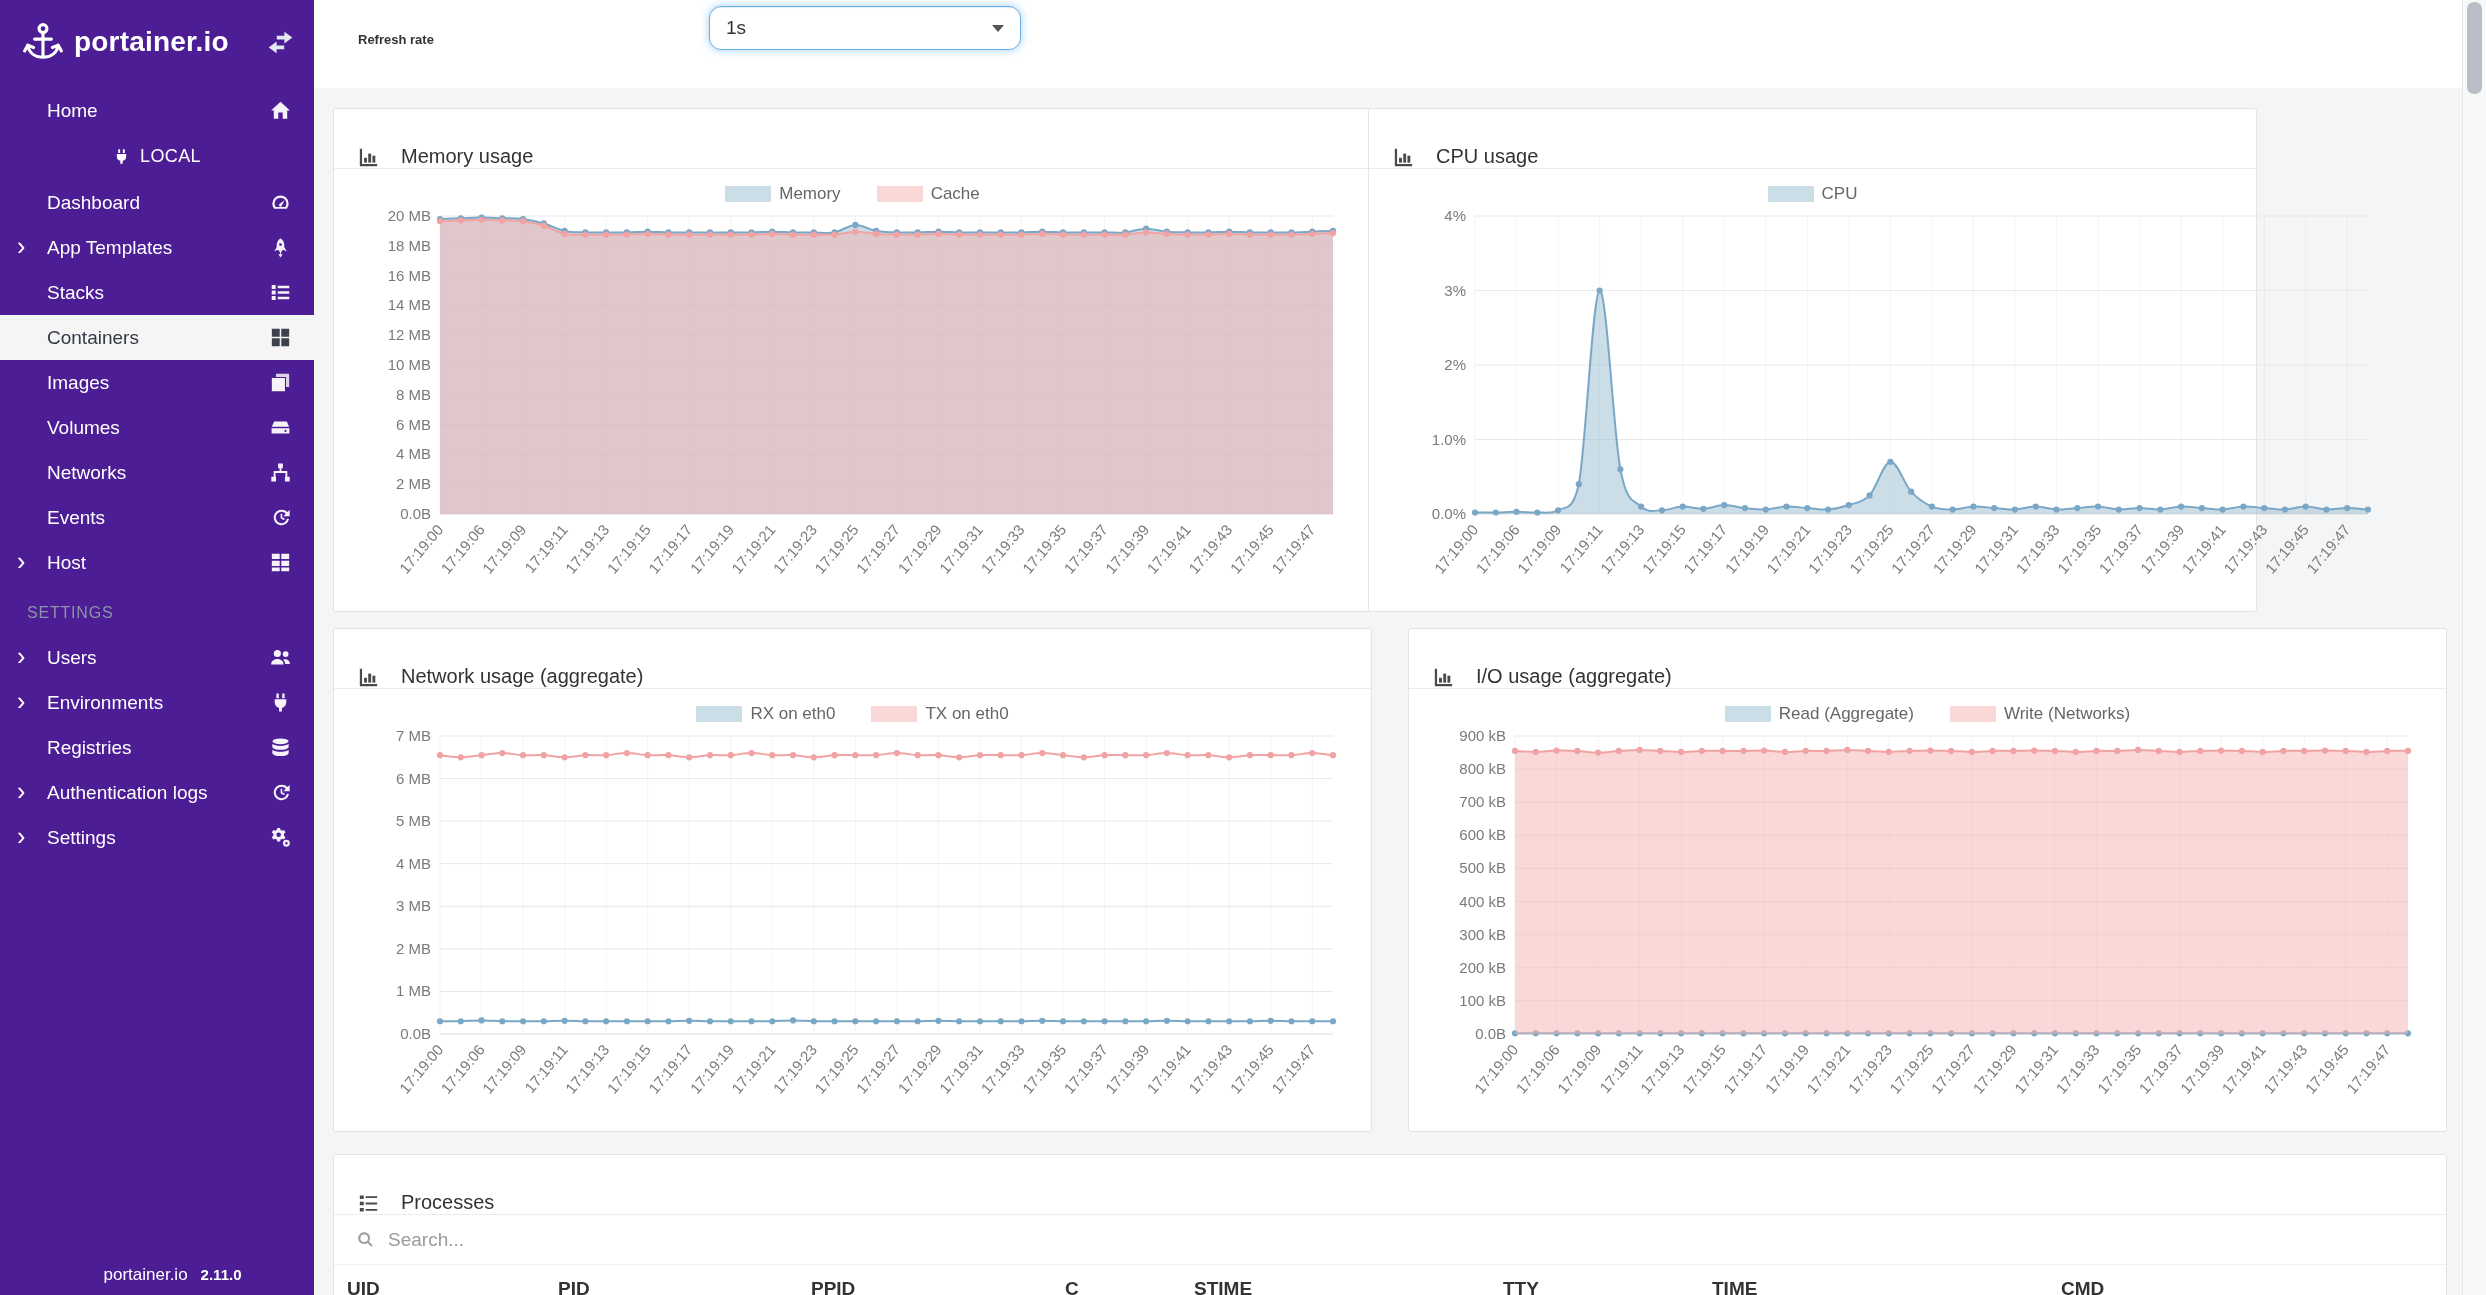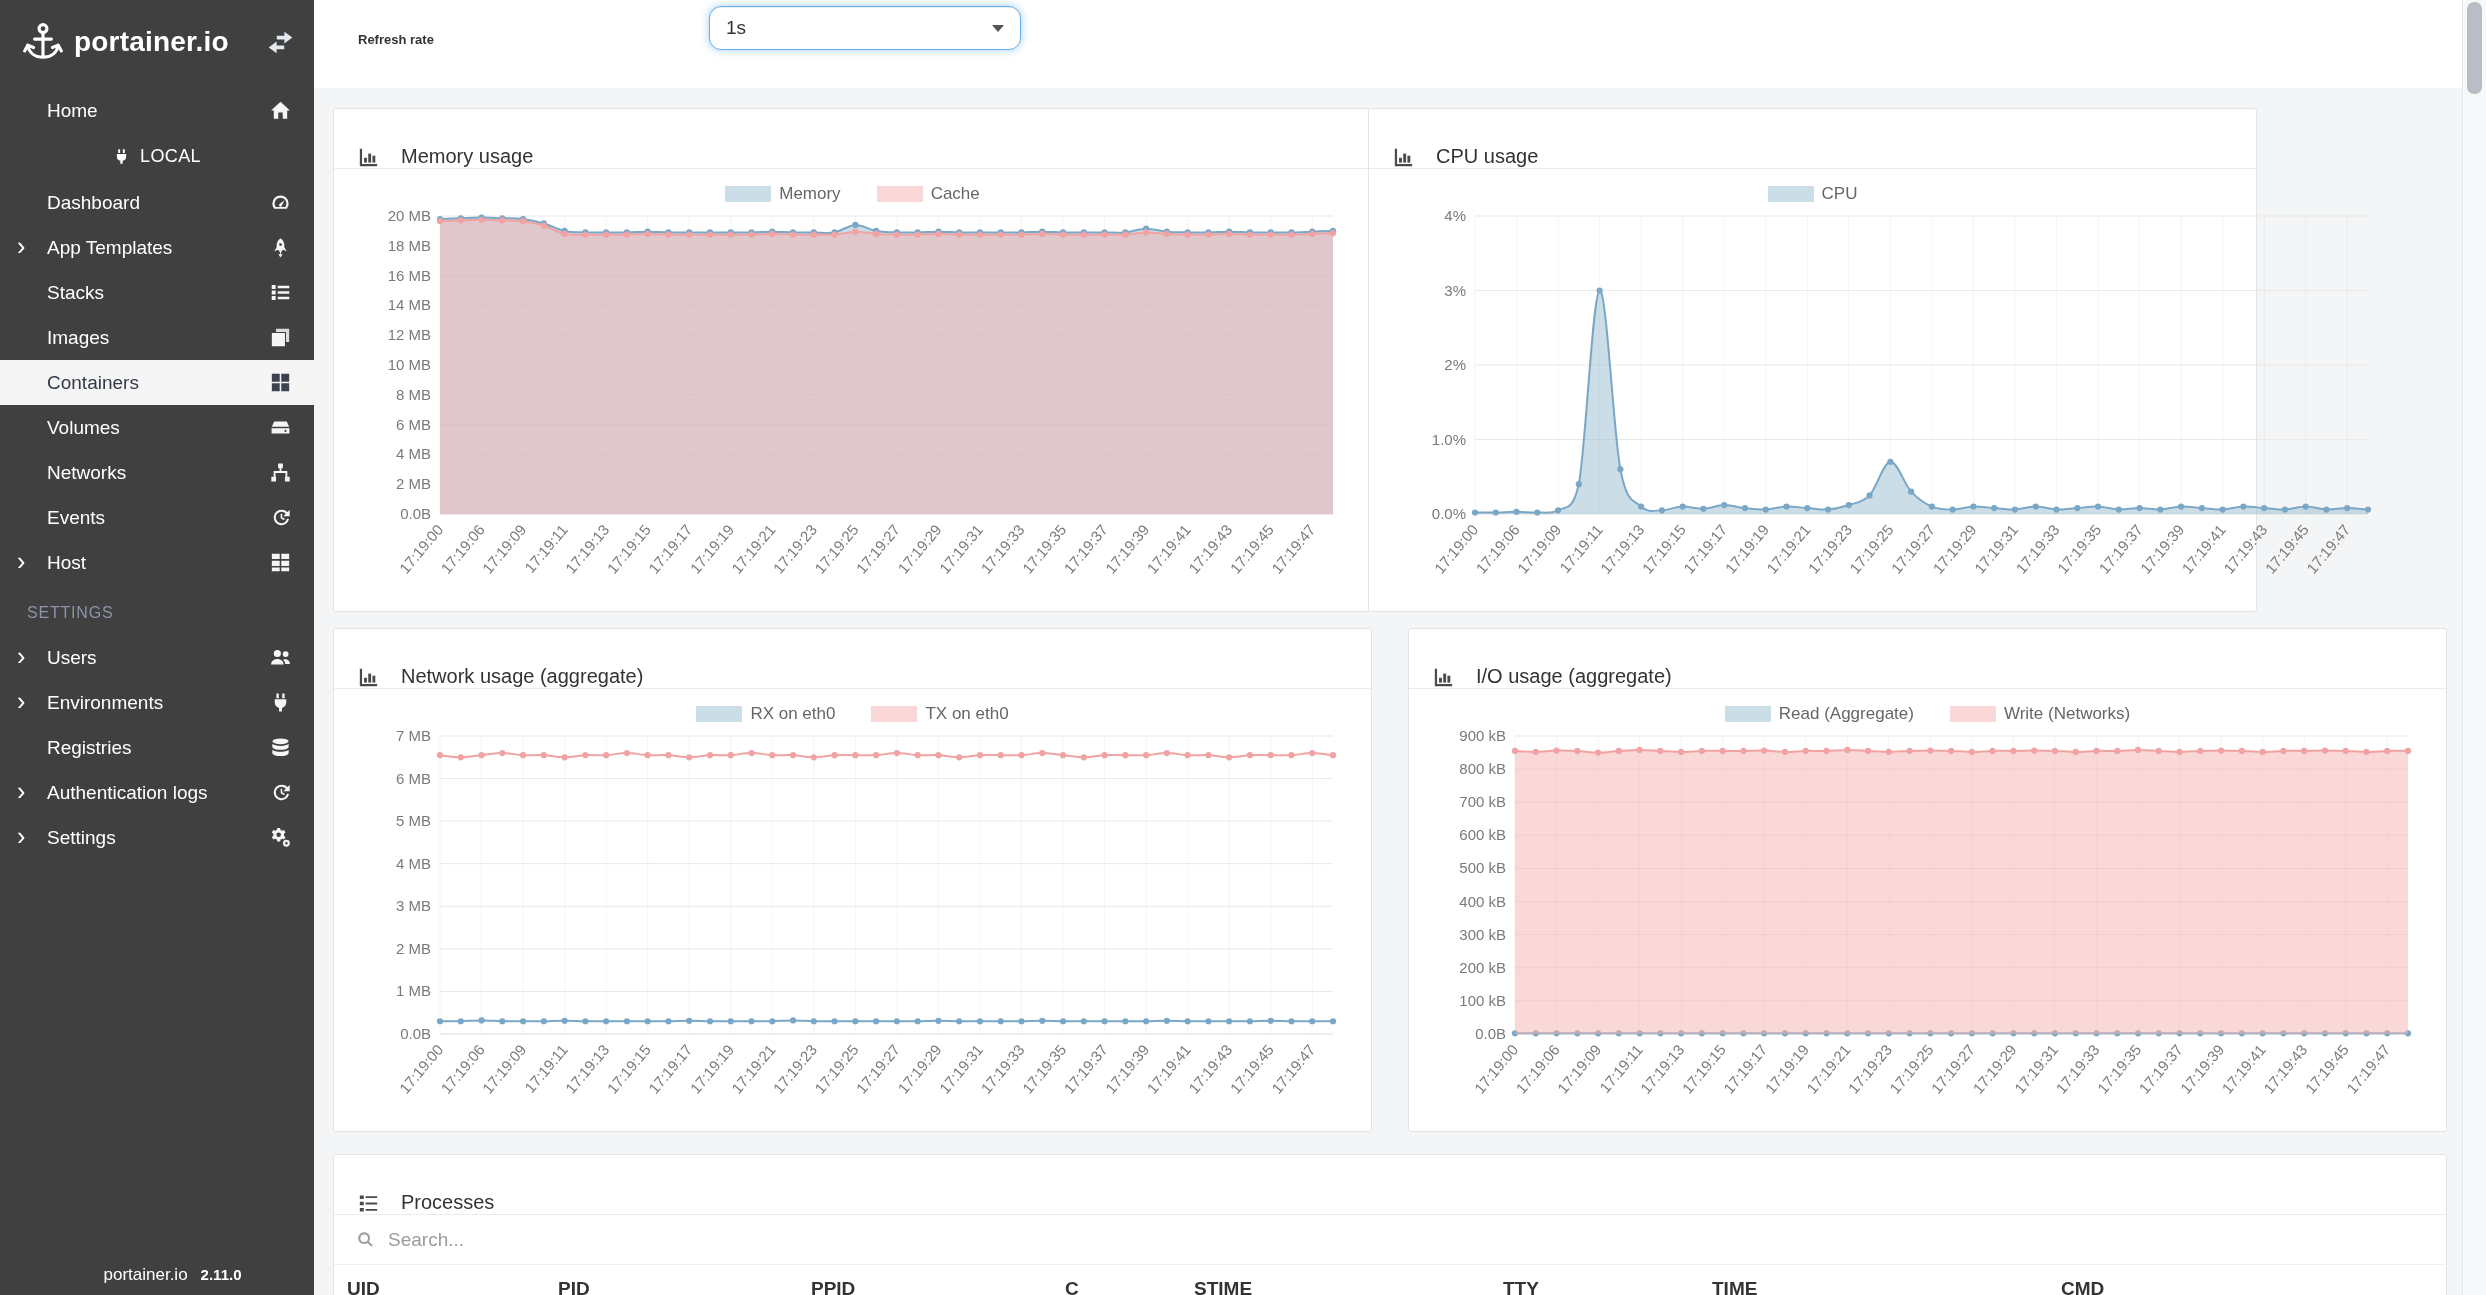--- a/index.html
+++ b/index.html
@@ -1,20 +1,20 @@
 <!DOCTYPE html>
 <html><head>
 <meta charset="utf-8">
 <style>
   *{box-sizing:border-box;margin:0;padding:0}
   html,body{width:2486px;height:1295px;overflow:hidden;background:#f4f5f6;
     font-family:"Liberation Sans",sans-serif;-webkit-font-smoothing:antialiased}
 
   
-  .sidebar{position:absolute;left:0;top:0;width:314px;height:1295px;background:#404040;color:#fff;z-index:5}
+  .sidebar{position:absolute;left:0;top:0;width:314px;height:1295px;background:#4c1d95;color:#fff;z-index:5}
   .sidebar-logo{height:84px;display:flex;align-items:center;padding:0 20px 0 22px;gap:10px}
   .logo-mark{width:42px;height:42px;color:#fff;flex:0 0 auto}
   .icn{display:inline-flex;align-items:center;justify-content:center}
   .icn svg{width:100%;height:100%}
   .logo-text{font-size:28px;font-weight:700;letter-spacing:.2px}
   .logo-toggle{margin-left:auto;width:27px;height:27px;color:#e4e8ef;cursor:pointer}
   .side-nav{padding-top:4px}
   .side-item{position:relative;height:45px;display:flex;align-items:center;padding:0 23px 0 47px;
     font-size:19px;color:#fff;cursor:pointer;white-space:nowrap}
   .side-item .chev{position:absolute;left:17px;top:50%;transform:translateY(-55%);font-size:25px;line-height:1}
@@ -118,34 +118,34 @@
         </span>
       </div>
       <div class="side-item">
         <span class="side-label">Stacks</span>
         <span class="icn side-icn">
           <svg viewBox="0 0 16 16" fill="currentColor">
             <path d="M1.3 2.3h3v3h-3zM5.9 2.8h8.8v2H5.9zM1.3 6.5h3v3h-3zM5.9 7h8.8v2H5.9zM1.3 10.7h3v3h-3zM5.9 11.2h8.8v2H5.9z"></path>
           </svg>
         </span>
       </div>
+      <div class="side-item active">
+        <span class="side-label">Containers</span>
+        <span class="icn side-icn">
+          <svg viewBox="0 0 16 16" fill="currentColor">
+            <path d="M1.4 1.4h6v6h-6zM8.6 1.4h6v6h-6zM1.4 8.6h6v6h-6zM8.6 8.6h6v6h-6z"></path>
+          </svg>
+        </span>
+      </div>
       <div class="side-item">
         <span class="side-label">Images</span>
         <span class="icn side-icn">
           <svg viewBox="0 0 16 16" fill="currentColor">
             <path d="M4.6 1.4h10v10h-2.4V3.8H4.6z" opacity=".85"></path>
             <path d="M1.4 4.6h10v10h-10z"></path>
-          </svg>
-        </span>
-      </div>
-      <div class="side-item active">
-        <span class="side-label">Containers</span>
-        <span class="icn side-icn">
-          <svg viewBox="0 0 16 16" fill="currentColor">
-            <path d="M1.4 1.4h6v6h-6zM8.6 1.4h6v6h-6zM1.4 8.6h6v6h-6zM8.6 8.6h6v6h-6z"></path>
           </svg>
         </span>
       </div>
       <div class="side-item">
         <span class="side-label">Volumes</span>
         <span class="icn side-icn">
           <svg viewBox="0 0 16 16" fill="currentColor">
             <path d="M3.2 3.4h9.6l1.8 4.1H1.4zM1.2 8.5h13.6v4.1H1.2zm10.6 1.3a.8.8 0 1 0 0 1.6.8.8 0 0 0 0-1.6z" fill-rule="evenodd"></path>
           </svg>
         </span>

